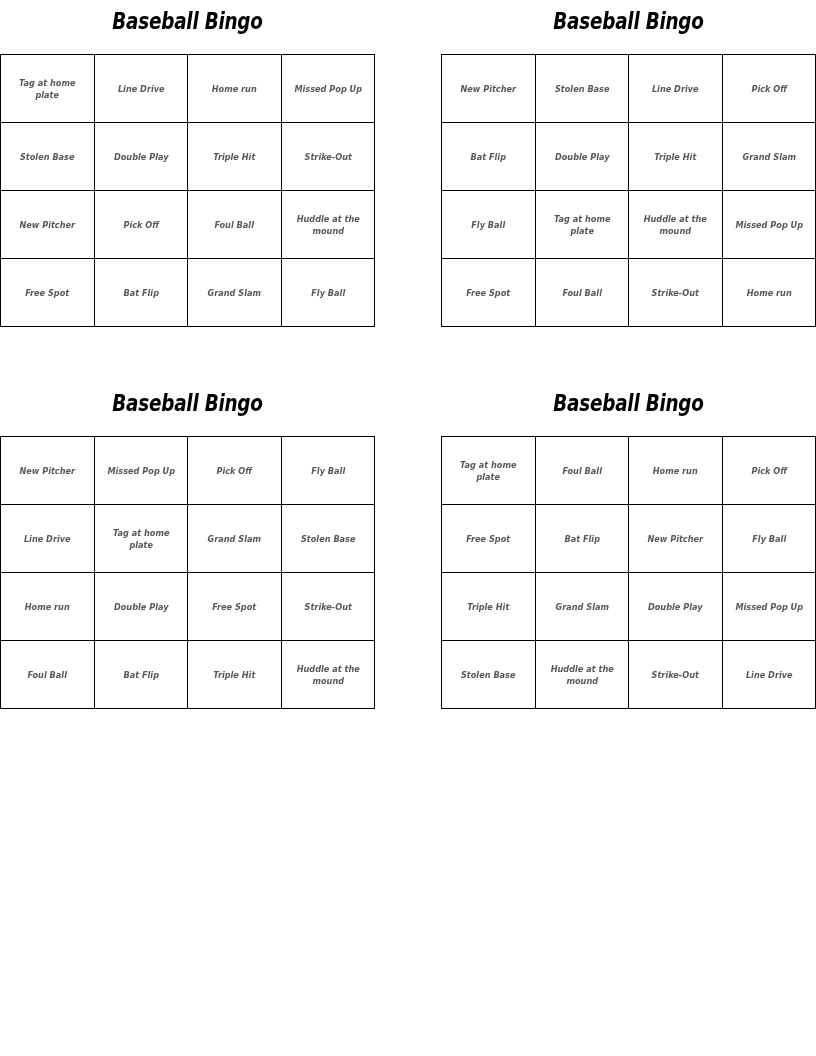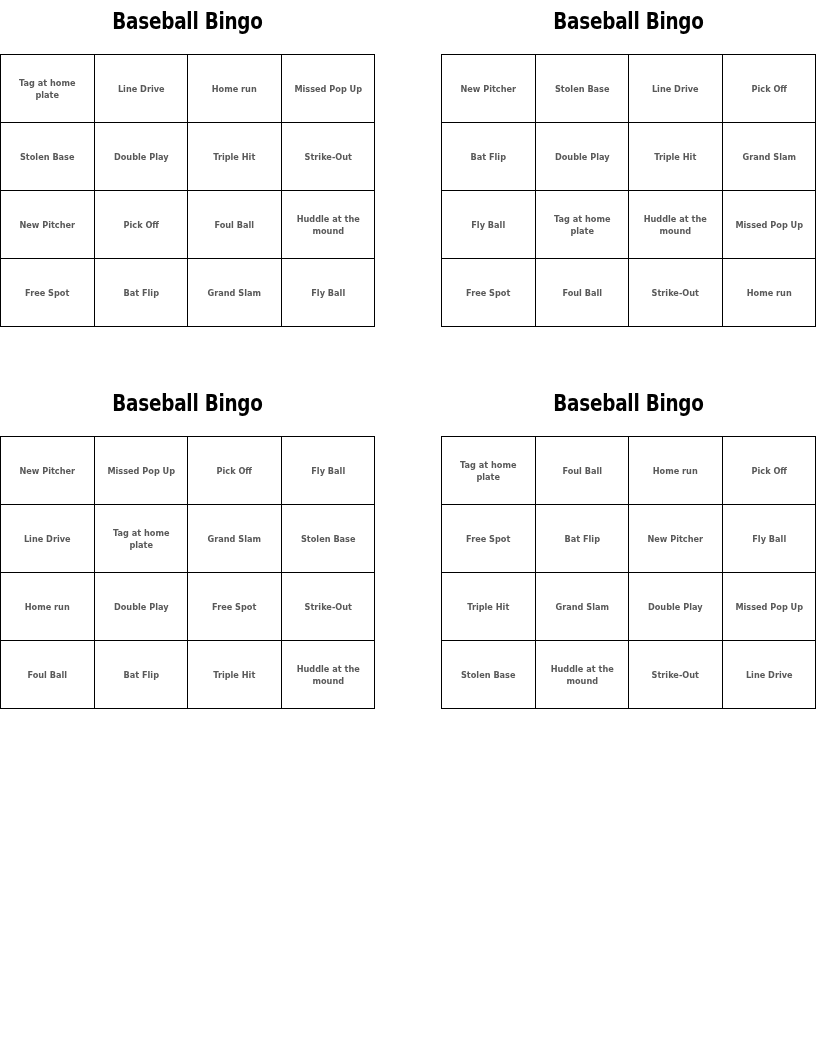--- a/index.html
+++ b/index.html
@@ -12,20 +12,21 @@
     height: 1056px;
     font-family: "Liberation Sans", sans-serif;
     position: relative;
     overflow: hidden;
   }
 
   #cards-area {
     position: relative;
     width: 816px;
     height: 1056px;
+    font-style: italic;
   }
 
   .bingo-card {
     position: absolute;
     box-sizing: border-box;
   }
 
   
   .card-pos-0 { left: 0px;   top: 6px;   width: 375px; }
   .card-pos-1 { left: 441px; top: 6px;   width: 375px; }

